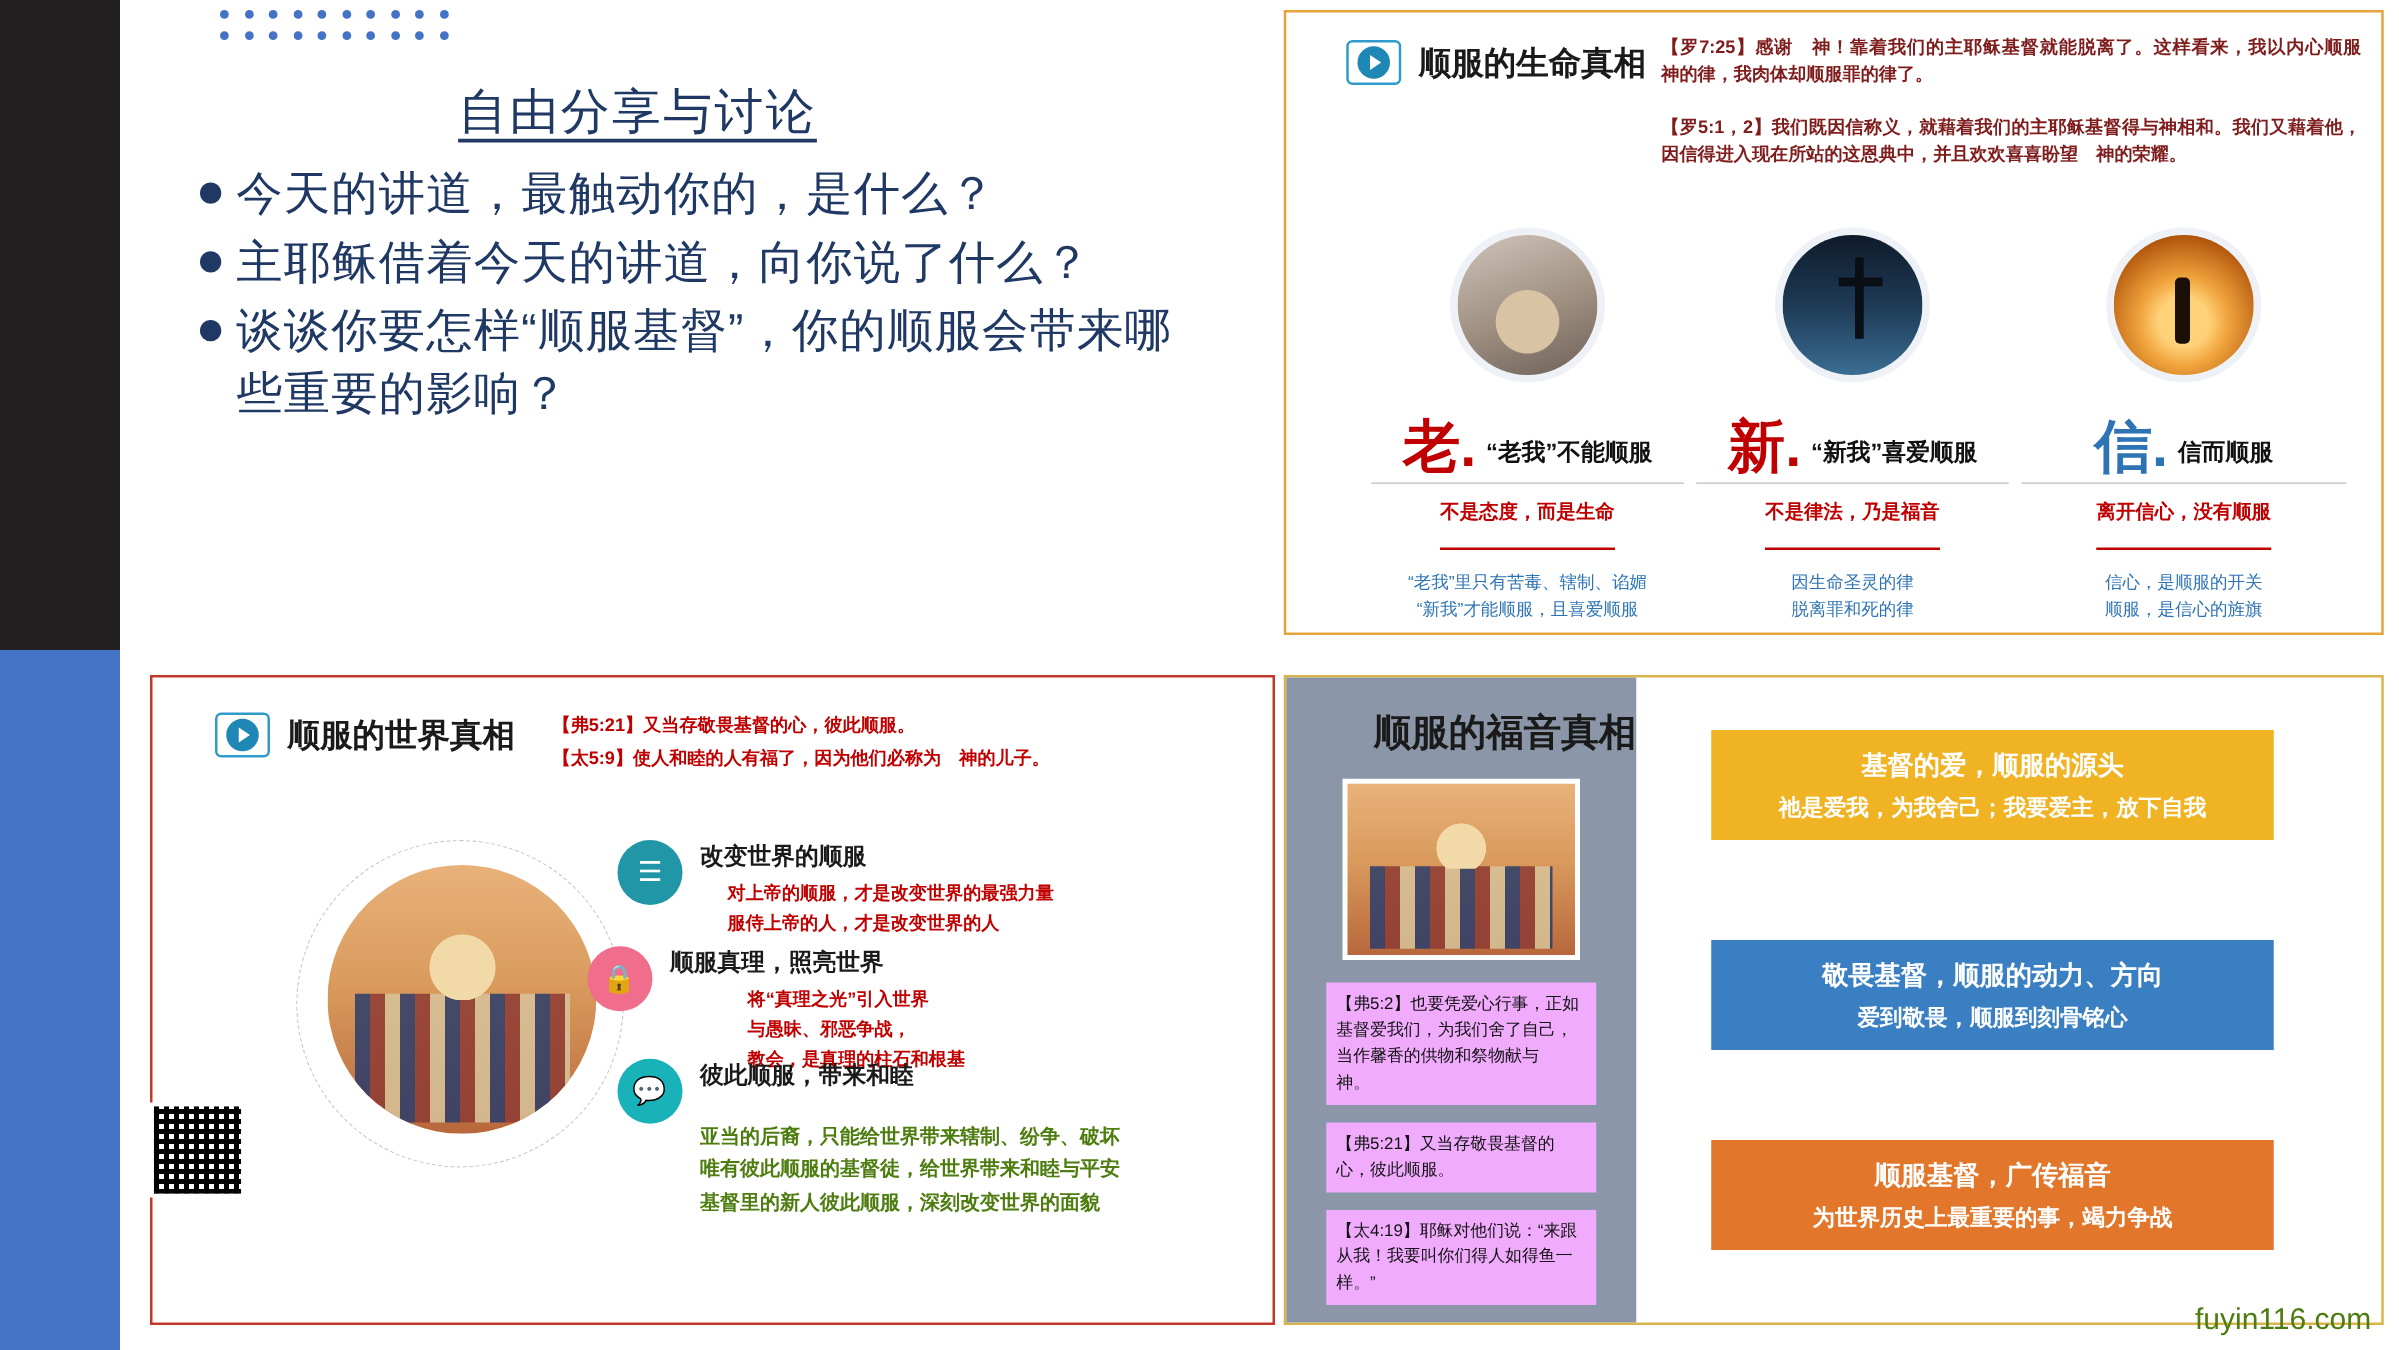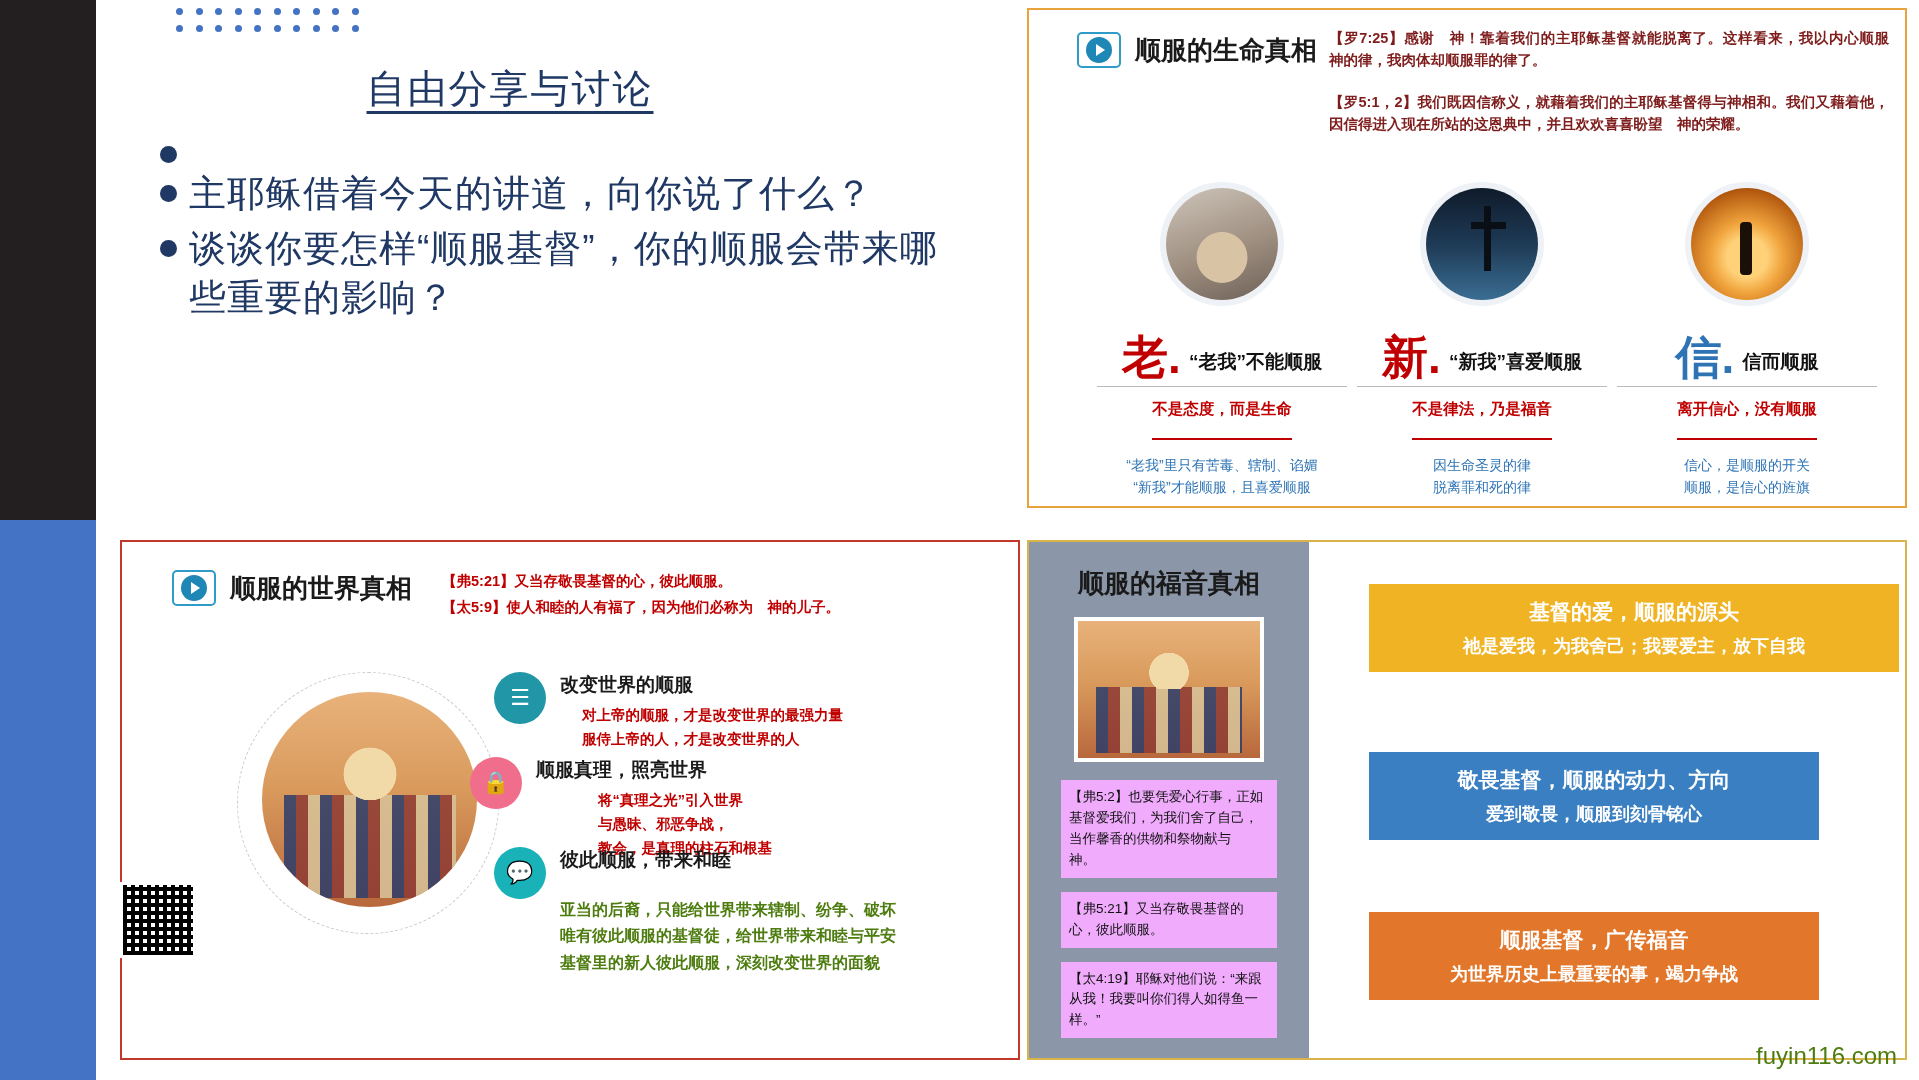--- a/index.html
+++ b/index.html
@@ -67,21 +67,21 @@
   #card-bl{left:120px;top:540px;width:900px;height:520px;border:2px solid #c0392b;}
   .bl-verse{color:#c00000;font-size:14.5px;font-weight:bold;line-height:1.6;}
   .rnd-icon{width:52px;height:52px;border-radius:50%;display:flex;align-items:center;justify-content:center;color:#fff;font-size:22px;}
   .bl-h{font-weight:bold;font-size:19px;color:#1a1a1a;}
   .bl-sub{color:#c00000;font-size:14.5px;font-weight:bold;line-height:1.65;}
   .bl-sub2{color:#4d7c0f;font-size:16px;font-weight:bold;line-height:1.65;}
 
   
   #card-br{left:1027px;top:540px;width:880px;height:520px;border:2px solid #d9b44a;}
   .br-left{position:absolute;left:0;top:0;width:280px;height:100%;background:#8b97a8;}
-  .br-title{color:#1a1a1a;font-size:26px;font-weight:bold;text-align:center;}
+  .br-title{color:#1a1a1a;font-size:30px;font-weight:bold;text-align:right;}
   .quote-box{background:#f0abfc;color:#111;font-size:13.5px;line-height:1.55;padding:7px 8px;box-sizing:border-box;}
   .band{color:#fff;text-align:center;box-sizing:border-box;padding:14px 10px;}
   .band .l1{font-size:21px;font-weight:bold;margin-bottom:8px;}
   .band .l2{font-size:18px;font-weight:bold;}
 
   .watermark{position:absolute;right:22px;bottom:10px;font-size:24px;color:#4d7c0f;}
 
   
   .qr{position:absolute;width:70px;height:70px;background:
      repeating-linear-gradient(90deg,#000 0 4px,#fff 4px 8px),
@@ -137,20 +137,21 @@
         <div class="d"></div>
         <div class="d"></div>
     </div>
   </div>
 
   <div class="main-title">自由分享与讨论</div>
 
   <div class="bullets">
     <div class="bullet">
       <div class="dot"></div>
+      <div class="txt">今天的讲道，最触动你的，是什么？</div>
     </div>
     <div class="bullet">
       <div class="dot"></div>
       <div class="txt">主耶稣借着今天的讲道，向你说了什么？</div>
     </div>
     <div class="bullet">
       <div class="dot"></div>
       <div class="txt">谈谈你要怎样“顺服基督”，你的顺服会带来哪些重要的影响？</div>
     </div>
   </div>
@@ -273,21 +274,21 @@
     <div class="br-left">
       <div class="br-title" style="margin-top:24px;">顺服的福音真相</div>
       <div style="width:190px;height:145px;margin:16px auto 0;background:#fff;padding:4px;box-sizing:border-box;">
         <div class="ill-crowd"></div>
       </div>
       <div class="quote-box" style="width:216px;margin:18px auto 0;">【弗5:2】也要凭爱心行事，正如基督爱我们，为我们舍了自己，当作馨香的供物和祭物献与　神。</div>
       <div class="quote-box" style="width:216px;margin:14px auto 0;">【弗5:21】又当存敬畏基督的心，彼此顺服。</div>
       <div class="quote-box" style="width:216px;margin:14px auto 0;">【太4:19】耶稣对他们说：“来跟从我！我要叫你们得人如得鱼一样。”</div>
     </div>
 
-    <div class="band" style="position:absolute;left:340px;top:42px;width:530px;background:#f0b323;">
+    <div class="band" style="position:absolute;left:340px;top:42px;width:450px;background:#f0b323;">
       <div class="l1">基督的爱，顺服的源头</div>
       <div class="l2">祂是爱我，为我舍己；我要爱主，放下自我</div>
     </div>
 
     <div class="band" style="position:absolute;left:340px;top:370px;width:450px;background:#e2762a;">
       <div class="l1">顺服基督，广传福音</div>
       <div class="l2">为世界历史上最重要的事，竭力争战</div>
     </div>
 
     <div class="band" style="position:absolute;left:340px;top:210px;width:450px;background:#3a7fc1;">

